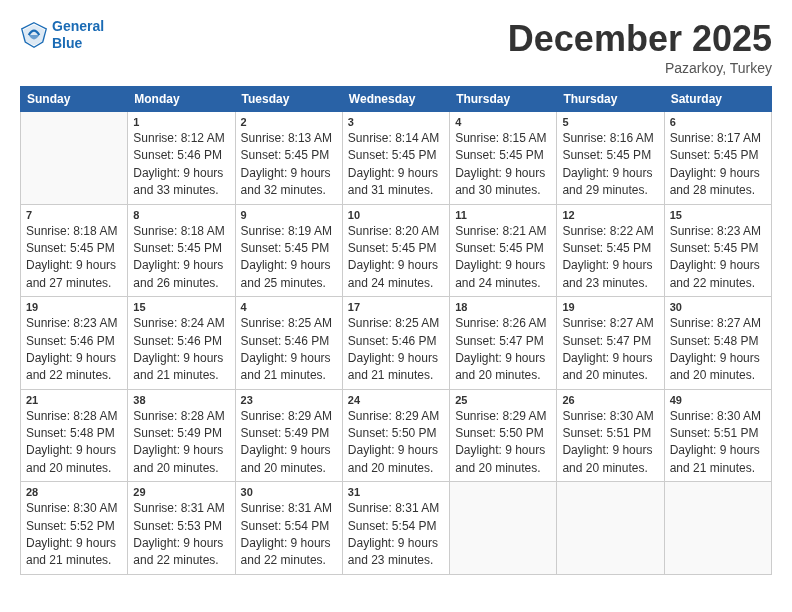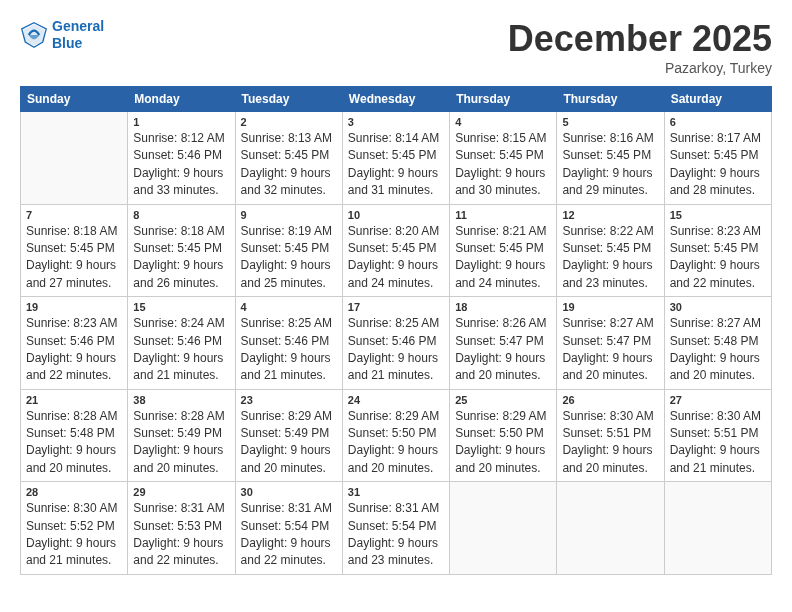--- a/index.html
+++ b/index.html
@@ -236,21 +236,21 @@
           </td>
           <td>
             <span class="day-num">25</span>
             <div class="day-info">Sunrise: 8:29 AM<br>Sunset: 5:50 PM<br>Daylight: 9 hours<br>and 20 minutes.</div>
           </td>
           <td>
             <span class="day-num">26</span>
             <div class="day-info">Sunrise: 8:30 AM<br>Sunset: 5:51 PM<br>Daylight: 9 hours<br>and 20 minutes.</div>
           </td>
           <td>
-            <span class="day-num">27</span>
+            <span class="day-num">49</span>
             <div class="day-info">Sunrise: 8:30 AM<br>Sunset: 5:51 PM<br>Daylight: 9 hours<br>and 21 minutes.</div>
           </td>
         </tr>
         <tr class="week-row">
           <td>
             <span class="day-num">28</span>
             <div class="day-info">Sunrise: 8:30 AM<br>Sunset: 5:52 PM<br>Daylight: 9 hours<br>and 21 minutes.</div>
           </td>
           <td>
             <span class="day-num">29</span>

